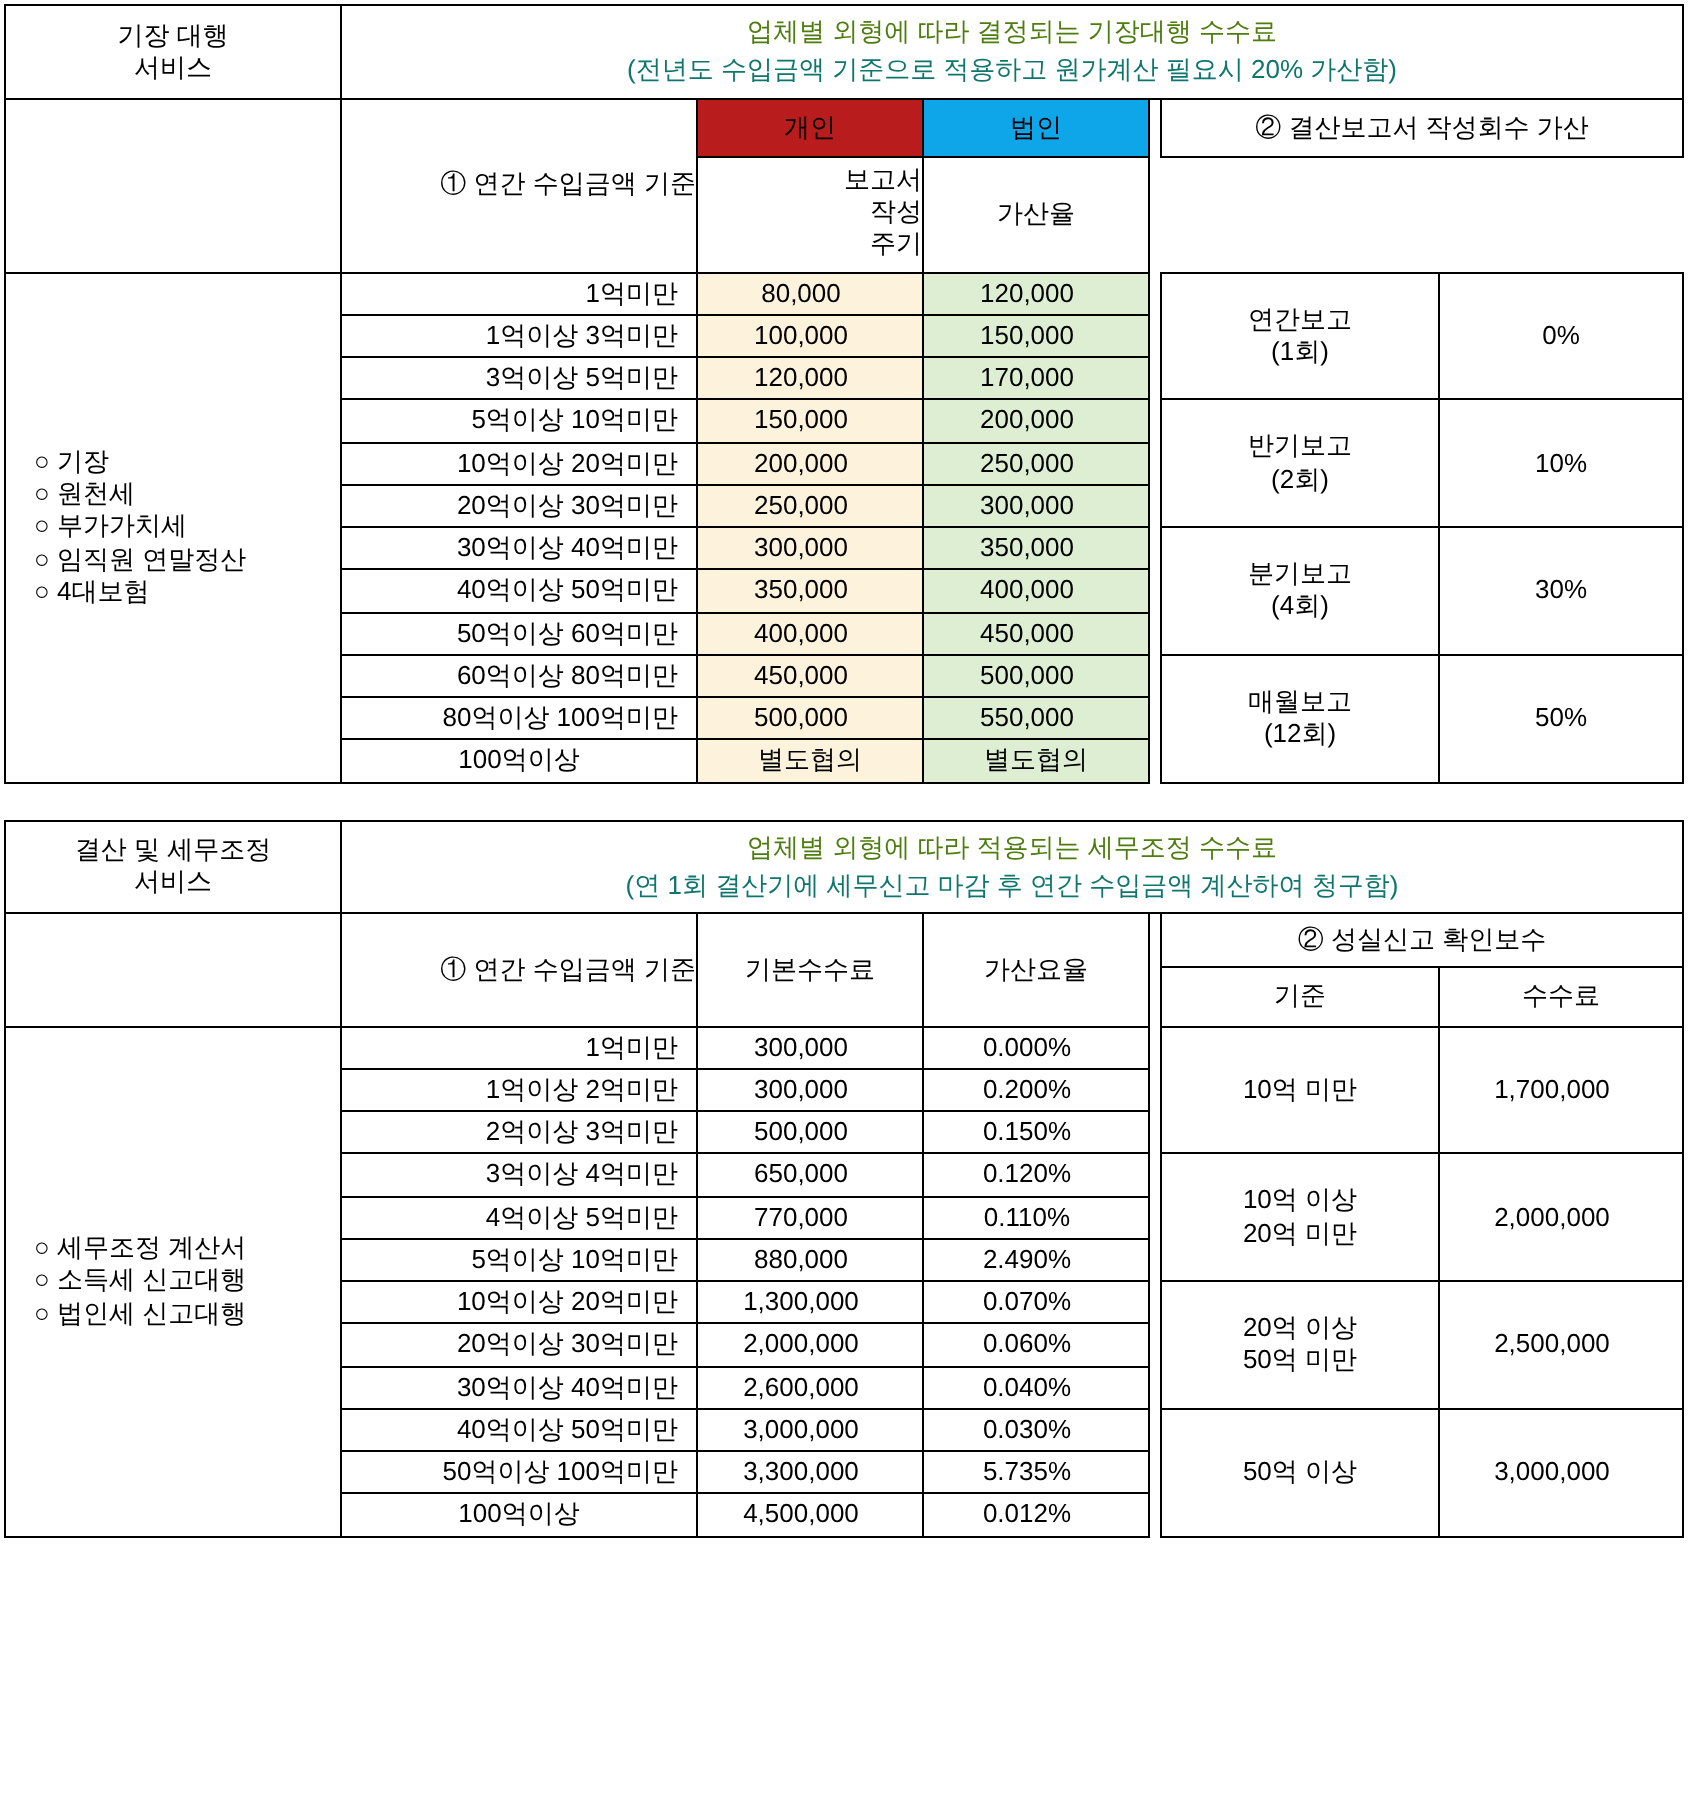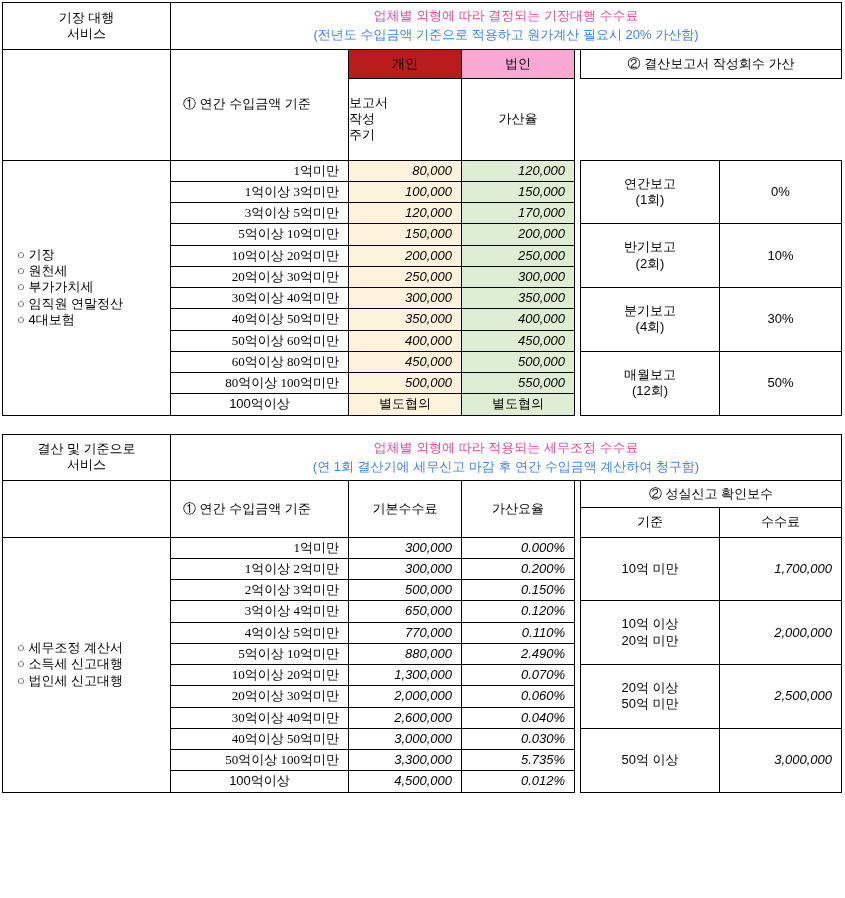--- a/index.html
+++ b/index.html
@@ -35,28 +35,28 @@
     padding: 0;
     font-weight: normal;
     vertical-align: middle;
     font-size: 13px;
     line-height: 1.25;
   }
 
   
   .title-main {
     text-align: center;
-    color: #ec4899;
+    color: #4d7c0f;
     font-weight: bold;
     font-size: 15.5px;
     padding: 5px 0 2px 0 !important;
   }
   .title-sub {
     text-align: center;
-    color: #3b82f6;
+    color: #0f766e;
     font-size: 12px;
     padding: 1px 0 5px 0 !important;
   }
   .title-cell {
     border-bottom: 1px solid #000 !important;
   }
 
   
   .svc-head {
     text-align: center;
@@ -72,56 +72,55 @@
     vertical-align: middle;
   }
 
   .sec-head {
     text-align: center;
     font-weight: bold;
     font-size: 13.5px;
     padding: 5px 16px !important;
   }
   .sec-head-left {
-    text-align: left;
+    text-align: right;
     font-weight: bold;
     font-size: 13.5px;
     padding: 5px 0 5px 12px !important;
   }
   .col-head {
     text-align: center;
     font-weight: bold;
     font-size: 13.5px;
     padding: 6px 0 !important;
   }
   .col-head-mini {
-    text-align: left;
+    text-align: right;
     font-weight: normal;
     font-size: 12.5px;
     line-height: 1.35;
-    padding: 16px 0 !important;
+    padding: 4px 0 !important;
+    font-family: Liberation Mono, monospace;
   }
 
   .bg-yellow { background: #b91c1c; }
-  .bg-green  { background: #f9a8d4; }
+  .bg-green  { background: #0ea5e9; }
   .cell-ivory  { background: #fdf2dc; }
   .cell-mint   { background: #ddeed2; }
 
   .r-label {
     text-align: right;
     padding: 2px 9px 2px 0 !important;
     font-size: 13px;
     white-space: nowrap;
-    font-family: Liberation Serif, serif;
   }
   .r-num {
-    text-align: right;
+    text-align: center;
     padding: 2px 9px 2px 0 !important;
     font-size: 13px;
-    font-style: italic;
   }
   .c-txt {
     text-align: center;
     font-size: 13px;
     padding: 2px 0 !important;
   }
   .grp {
     text-align: center;
     font-size: 13px;
     line-height: 1.45;
@@ -270,21 +269,21 @@
       <col style="width:168px">
       <col style="width:178px">
       <col style="width:113px">
       <col style="width:113px">
       <col style="width:6px">
       <col style="width:139px">
       <col style="width:122px">
     </colgroup>
     <tbody>
       <tr>
-        <td rowspan="2" class="svc-head"><span style="white-space: pre-line;">결산 및 기준으로
+        <td rowspan="2" class="svc-head"><span style="white-space: pre-line;">결산 및 세무조정
 서비스</span></td>
         <td colspan="6" class="title-main" style="border-bottom:none">업체별 외형에 따라 적용되는 세무조정 수수료</td>
       </tr>
       <tr>
         <td colspan="6" class="title-sub title-cell" style="border-top:none">(연 1회 결산기에 세무신고 마감 후 연간 수입금액 계산하여 청구함)</td>
       </tr>
 
       <tr>
         <td rowspan="2" class="svc-head"></td>
         <td rowspan="2" class="sec-head-left">① 연간 수입금액 기준</td>

